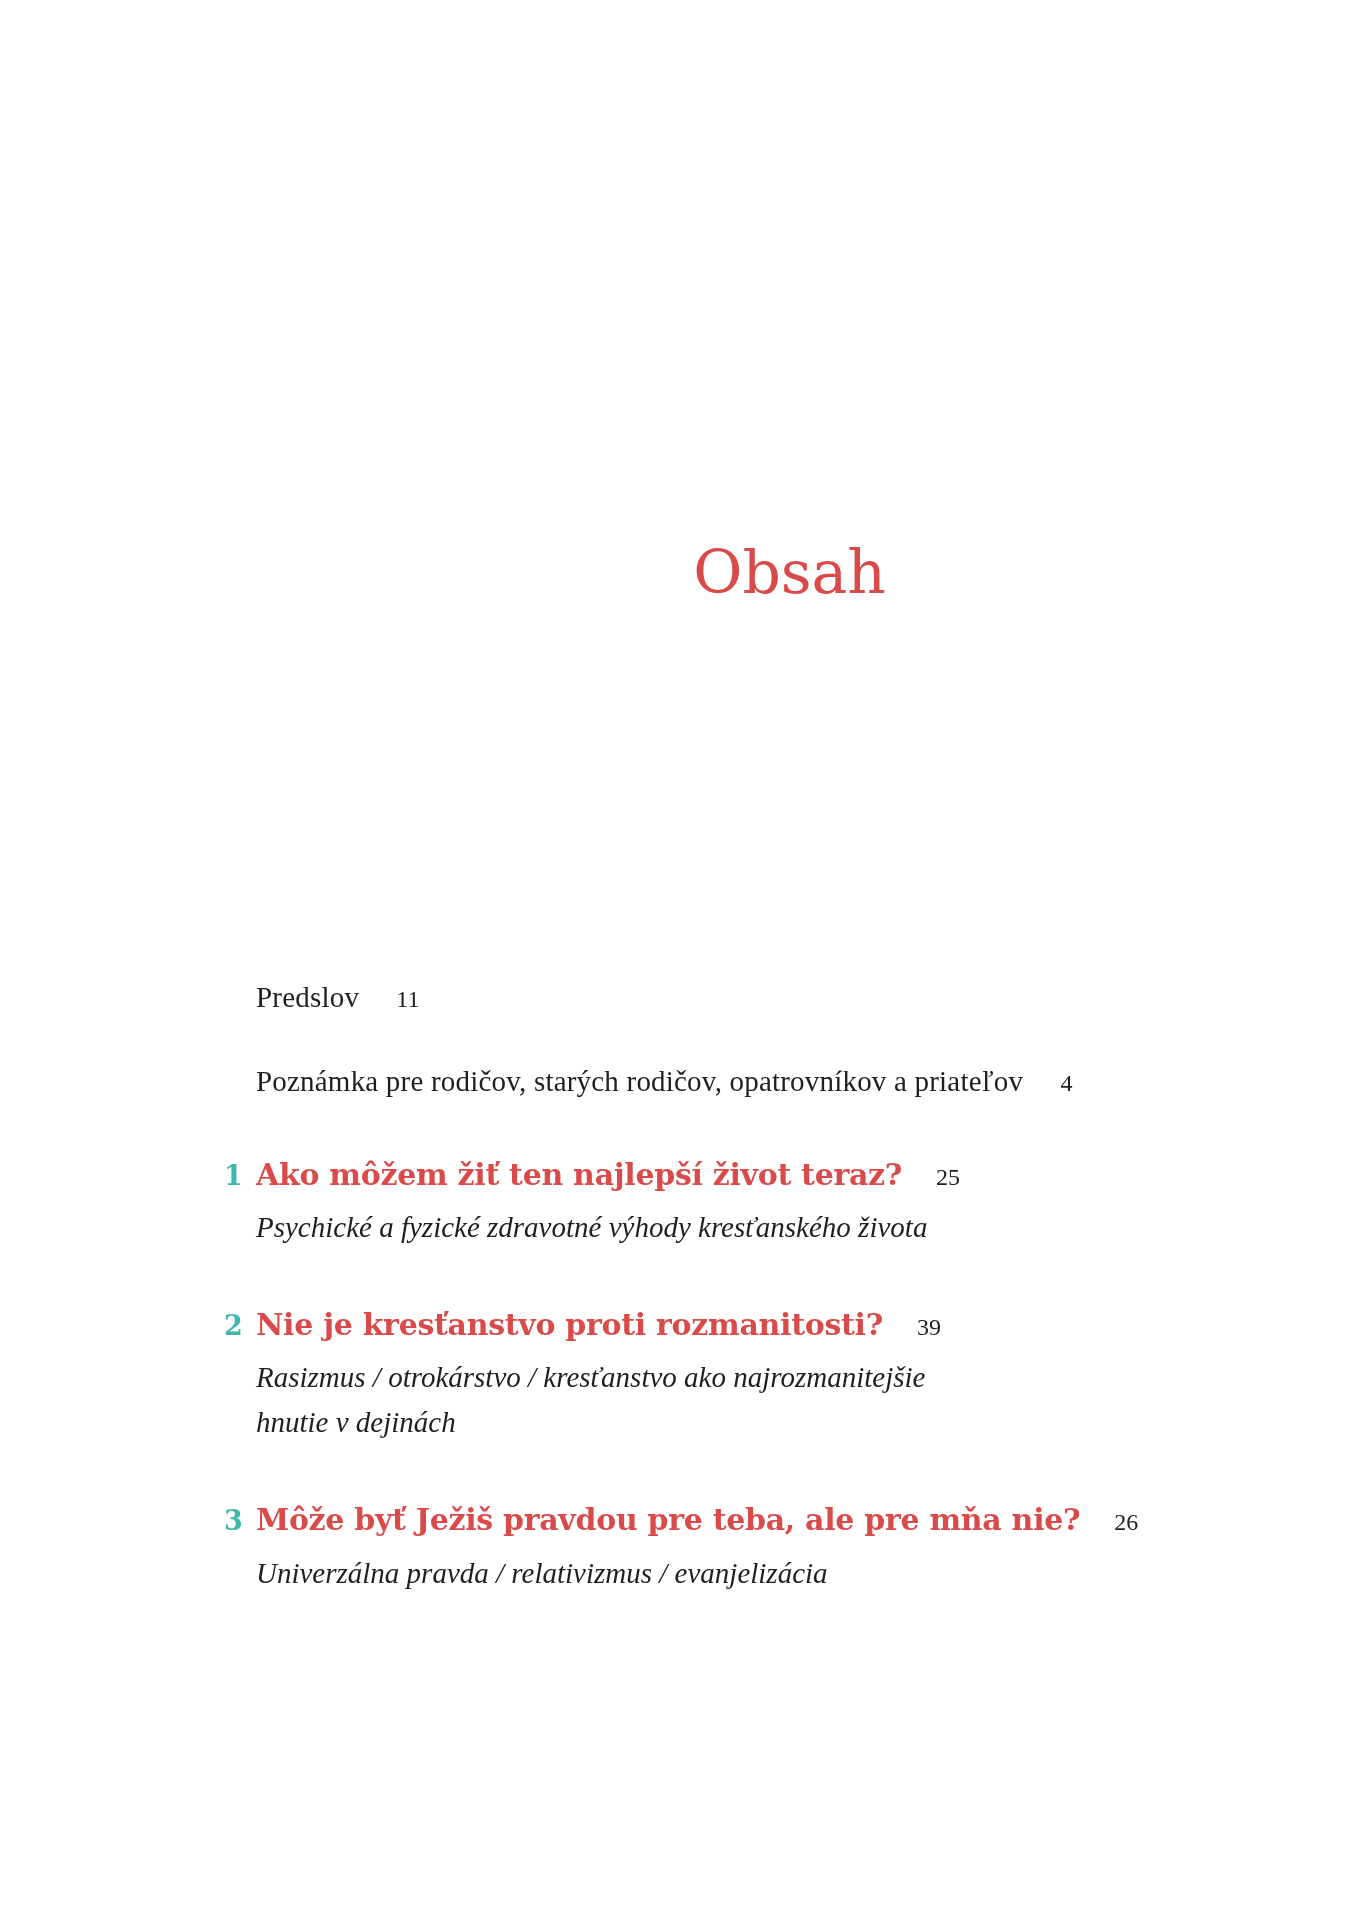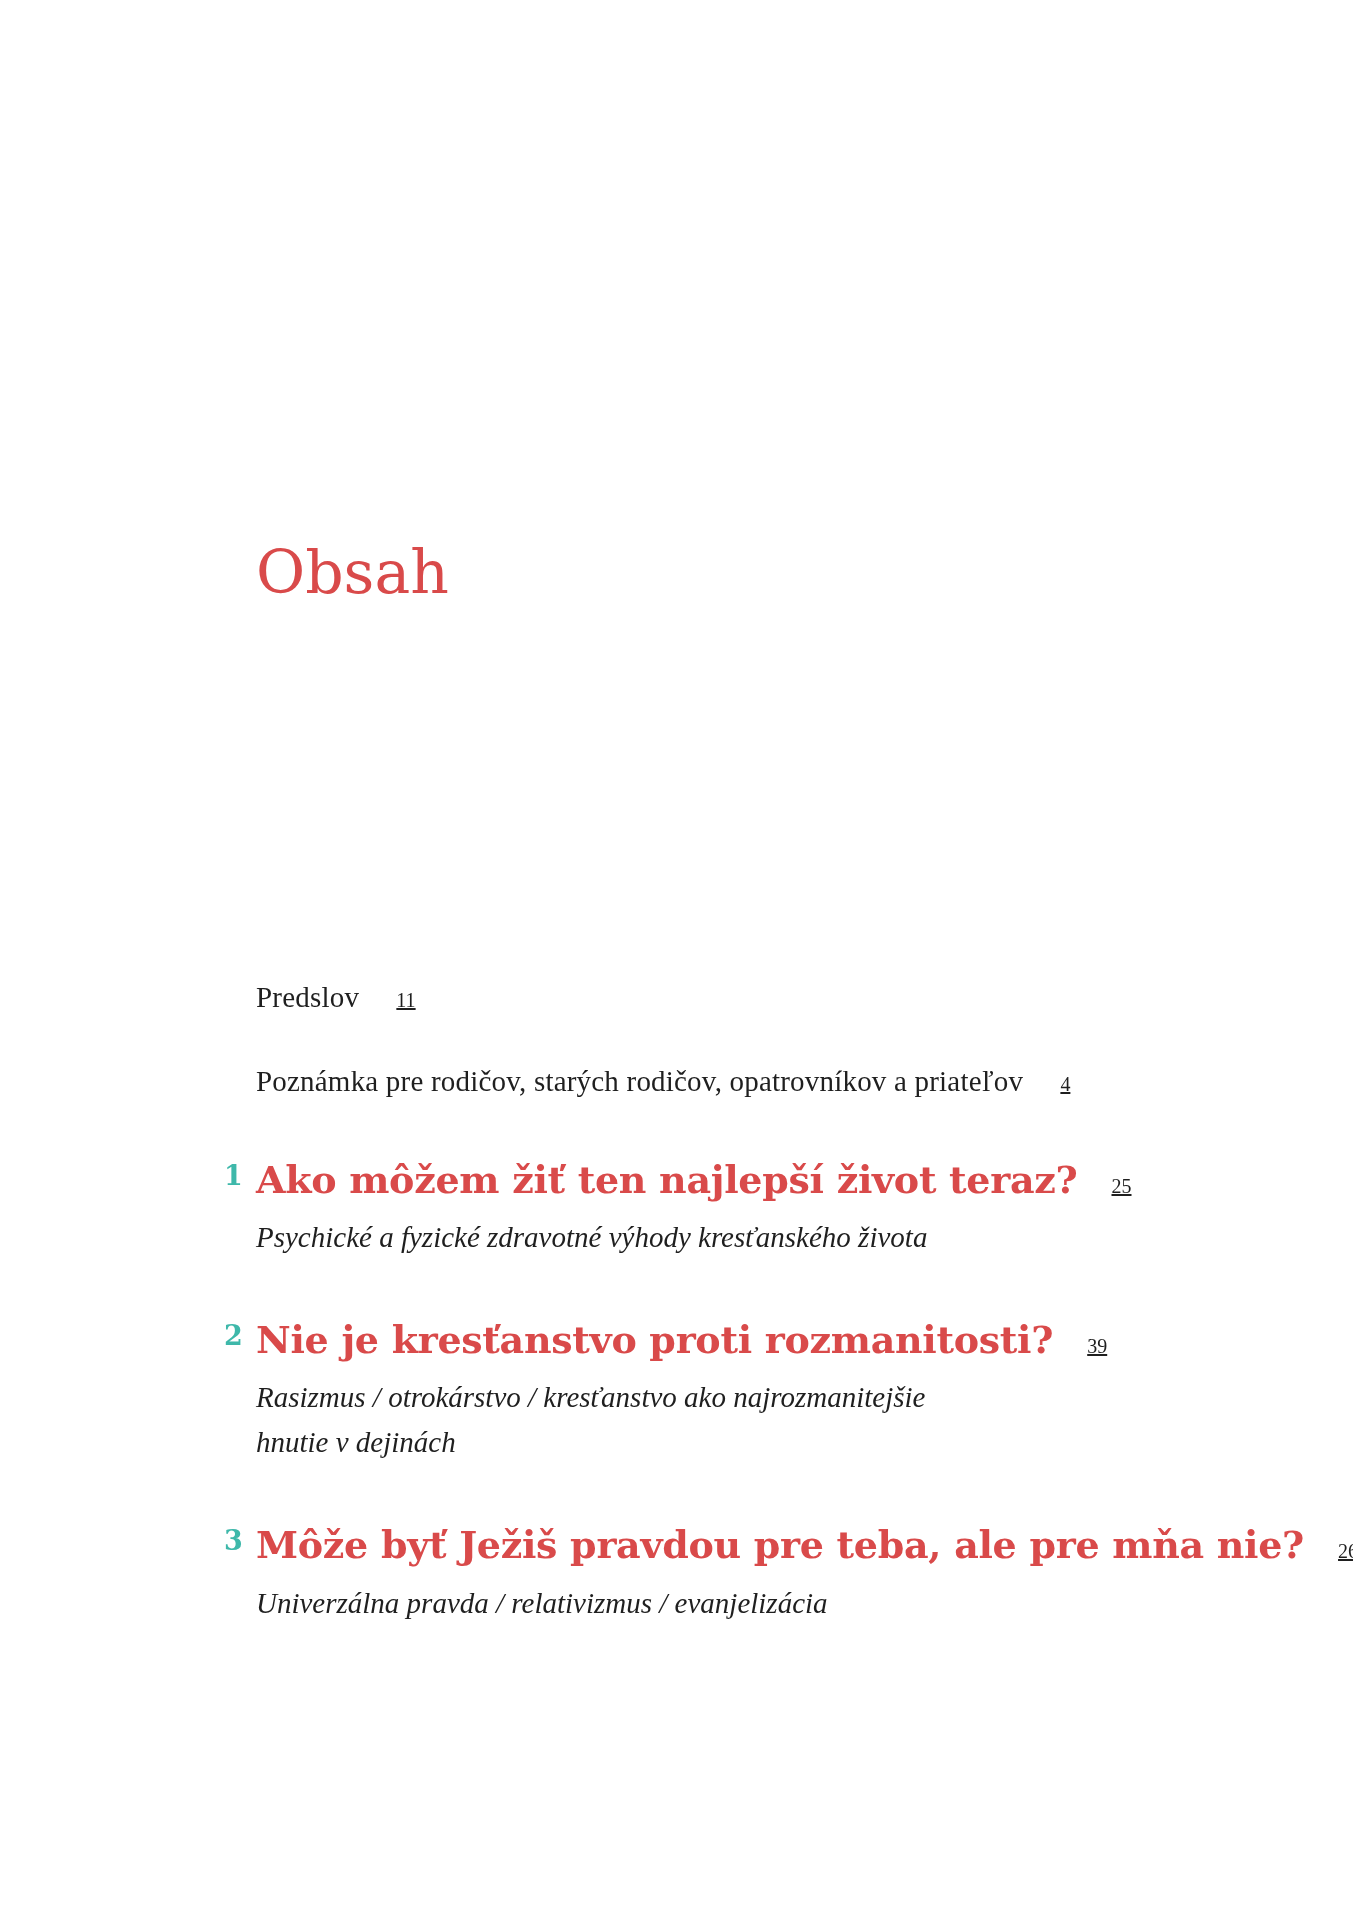--- a/index.html
+++ b/index.html
@@ -18,21 +18,21 @@
   .page {
     width: 1353px;
     height: 1920px;
     background: #ffffff;
   }
   .toc-title {
     margin: 0;
     padding-top: 538px;
     margin-left: 256px;
     width: 630px;
-    text-align: left;
+    text-align: right;
     font-family: "DejaVu Serif", serif;
     font-weight: 400;
     font-size: 60px;
     line-height: 1.15;
     color: #d94a4a;
   }
   .content {
     margin-left: 256px;
     margin-top: 372px;
     width: 740px;
@@ -43,23 +43,22 @@
     line-height: 1.25;
     color: #1f1f1f;
     margin-bottom: 48px;
   }
   .fm-entry .label {
     letter-spacing: 0.2px;
   }
   .pagenum {
     display: inline-block;
     margin-left: 30px;
-    font-size: 20px;
+    font-size: 24px;
     color: #1f1f1f;
-    text-decoration: underline;
   }
   .chapter {
     margin-top: 56px;
     position: relative;
   }
   .ch-line {
     white-space: nowrap;
     position: relative;
     line-height: 1.25;
   }
@@ -68,21 +67,21 @@
     left: -32px;
     top: 3px;
     font-family: "DejaVu Serif", serif;
     font-weight: 700;
     font-size: 27px;
     color: #3eb8aa;
   }
   .ch-title {
     font-family: "DejaVu Serif", serif;
     font-weight: 700;
-    font-size: 38px;
+    font-size: 30px;
     letter-spacing: -0.3px;
     color: #d94a4a;
   }
   .ch-sub {
     margin-top: 12px;
     font-style: italic;
     font-size: 29px;
     line-height: 1.55;
     color: #1f1f1f;
     max-width: 740px;

